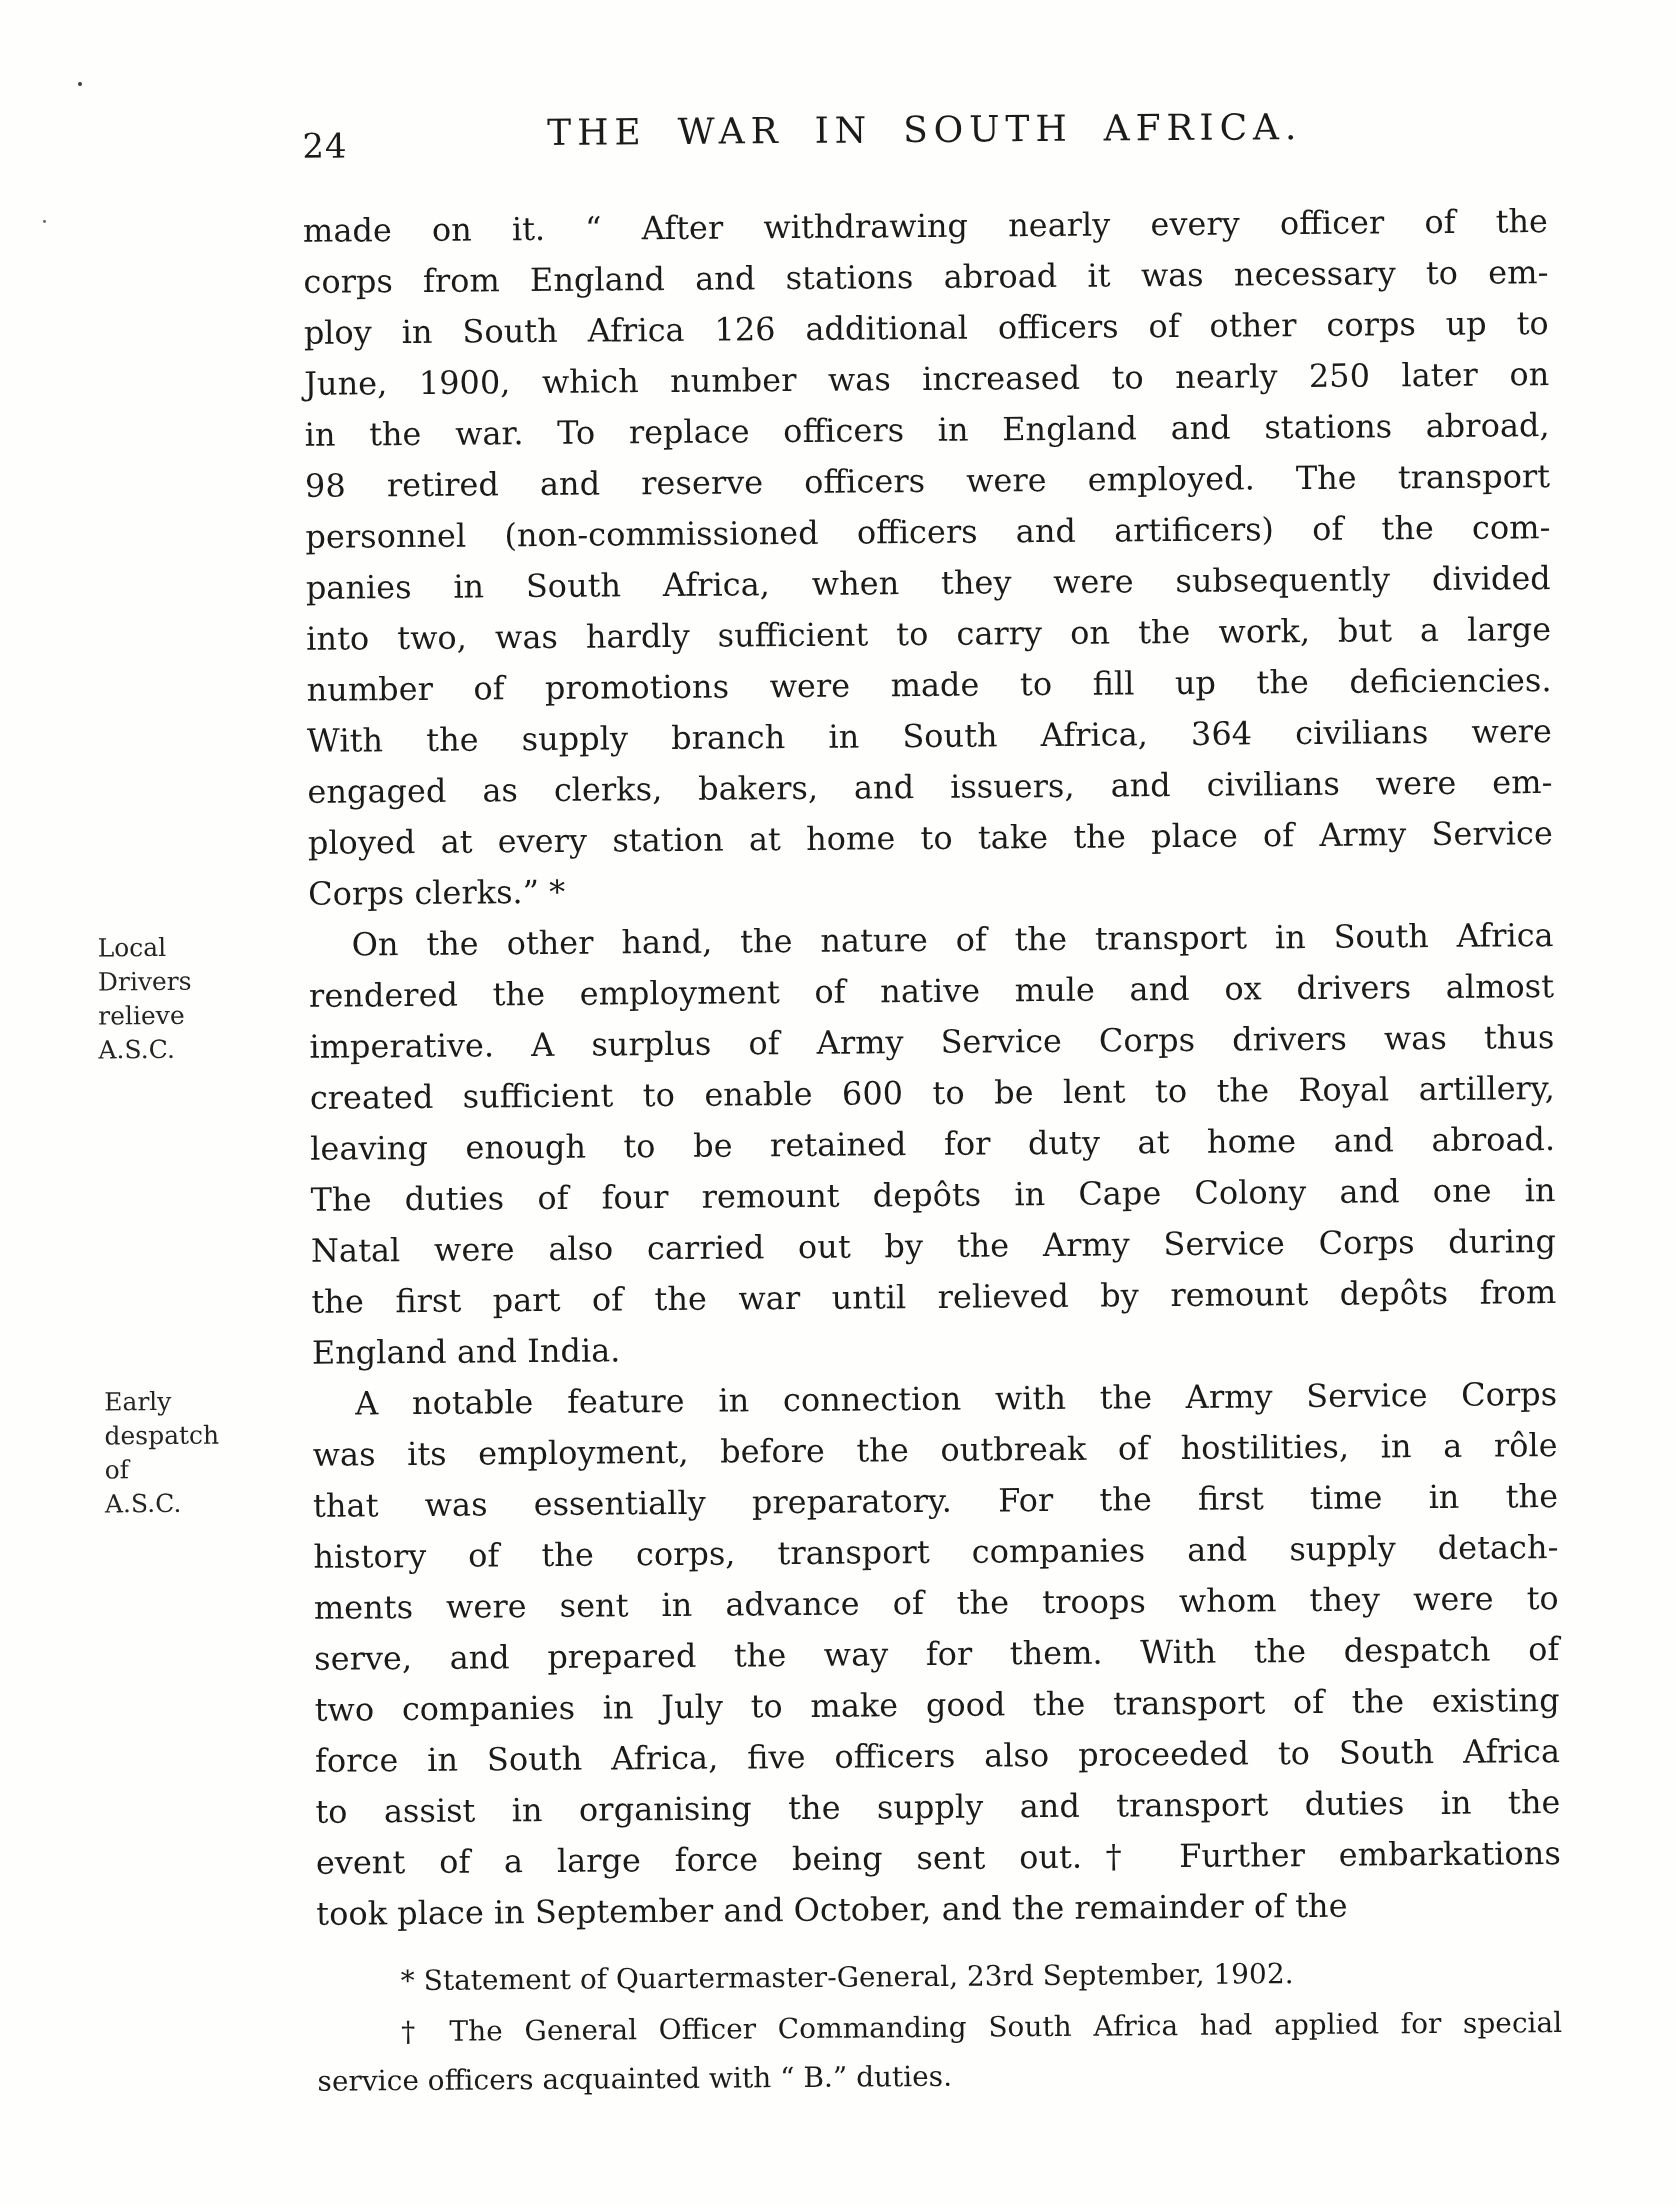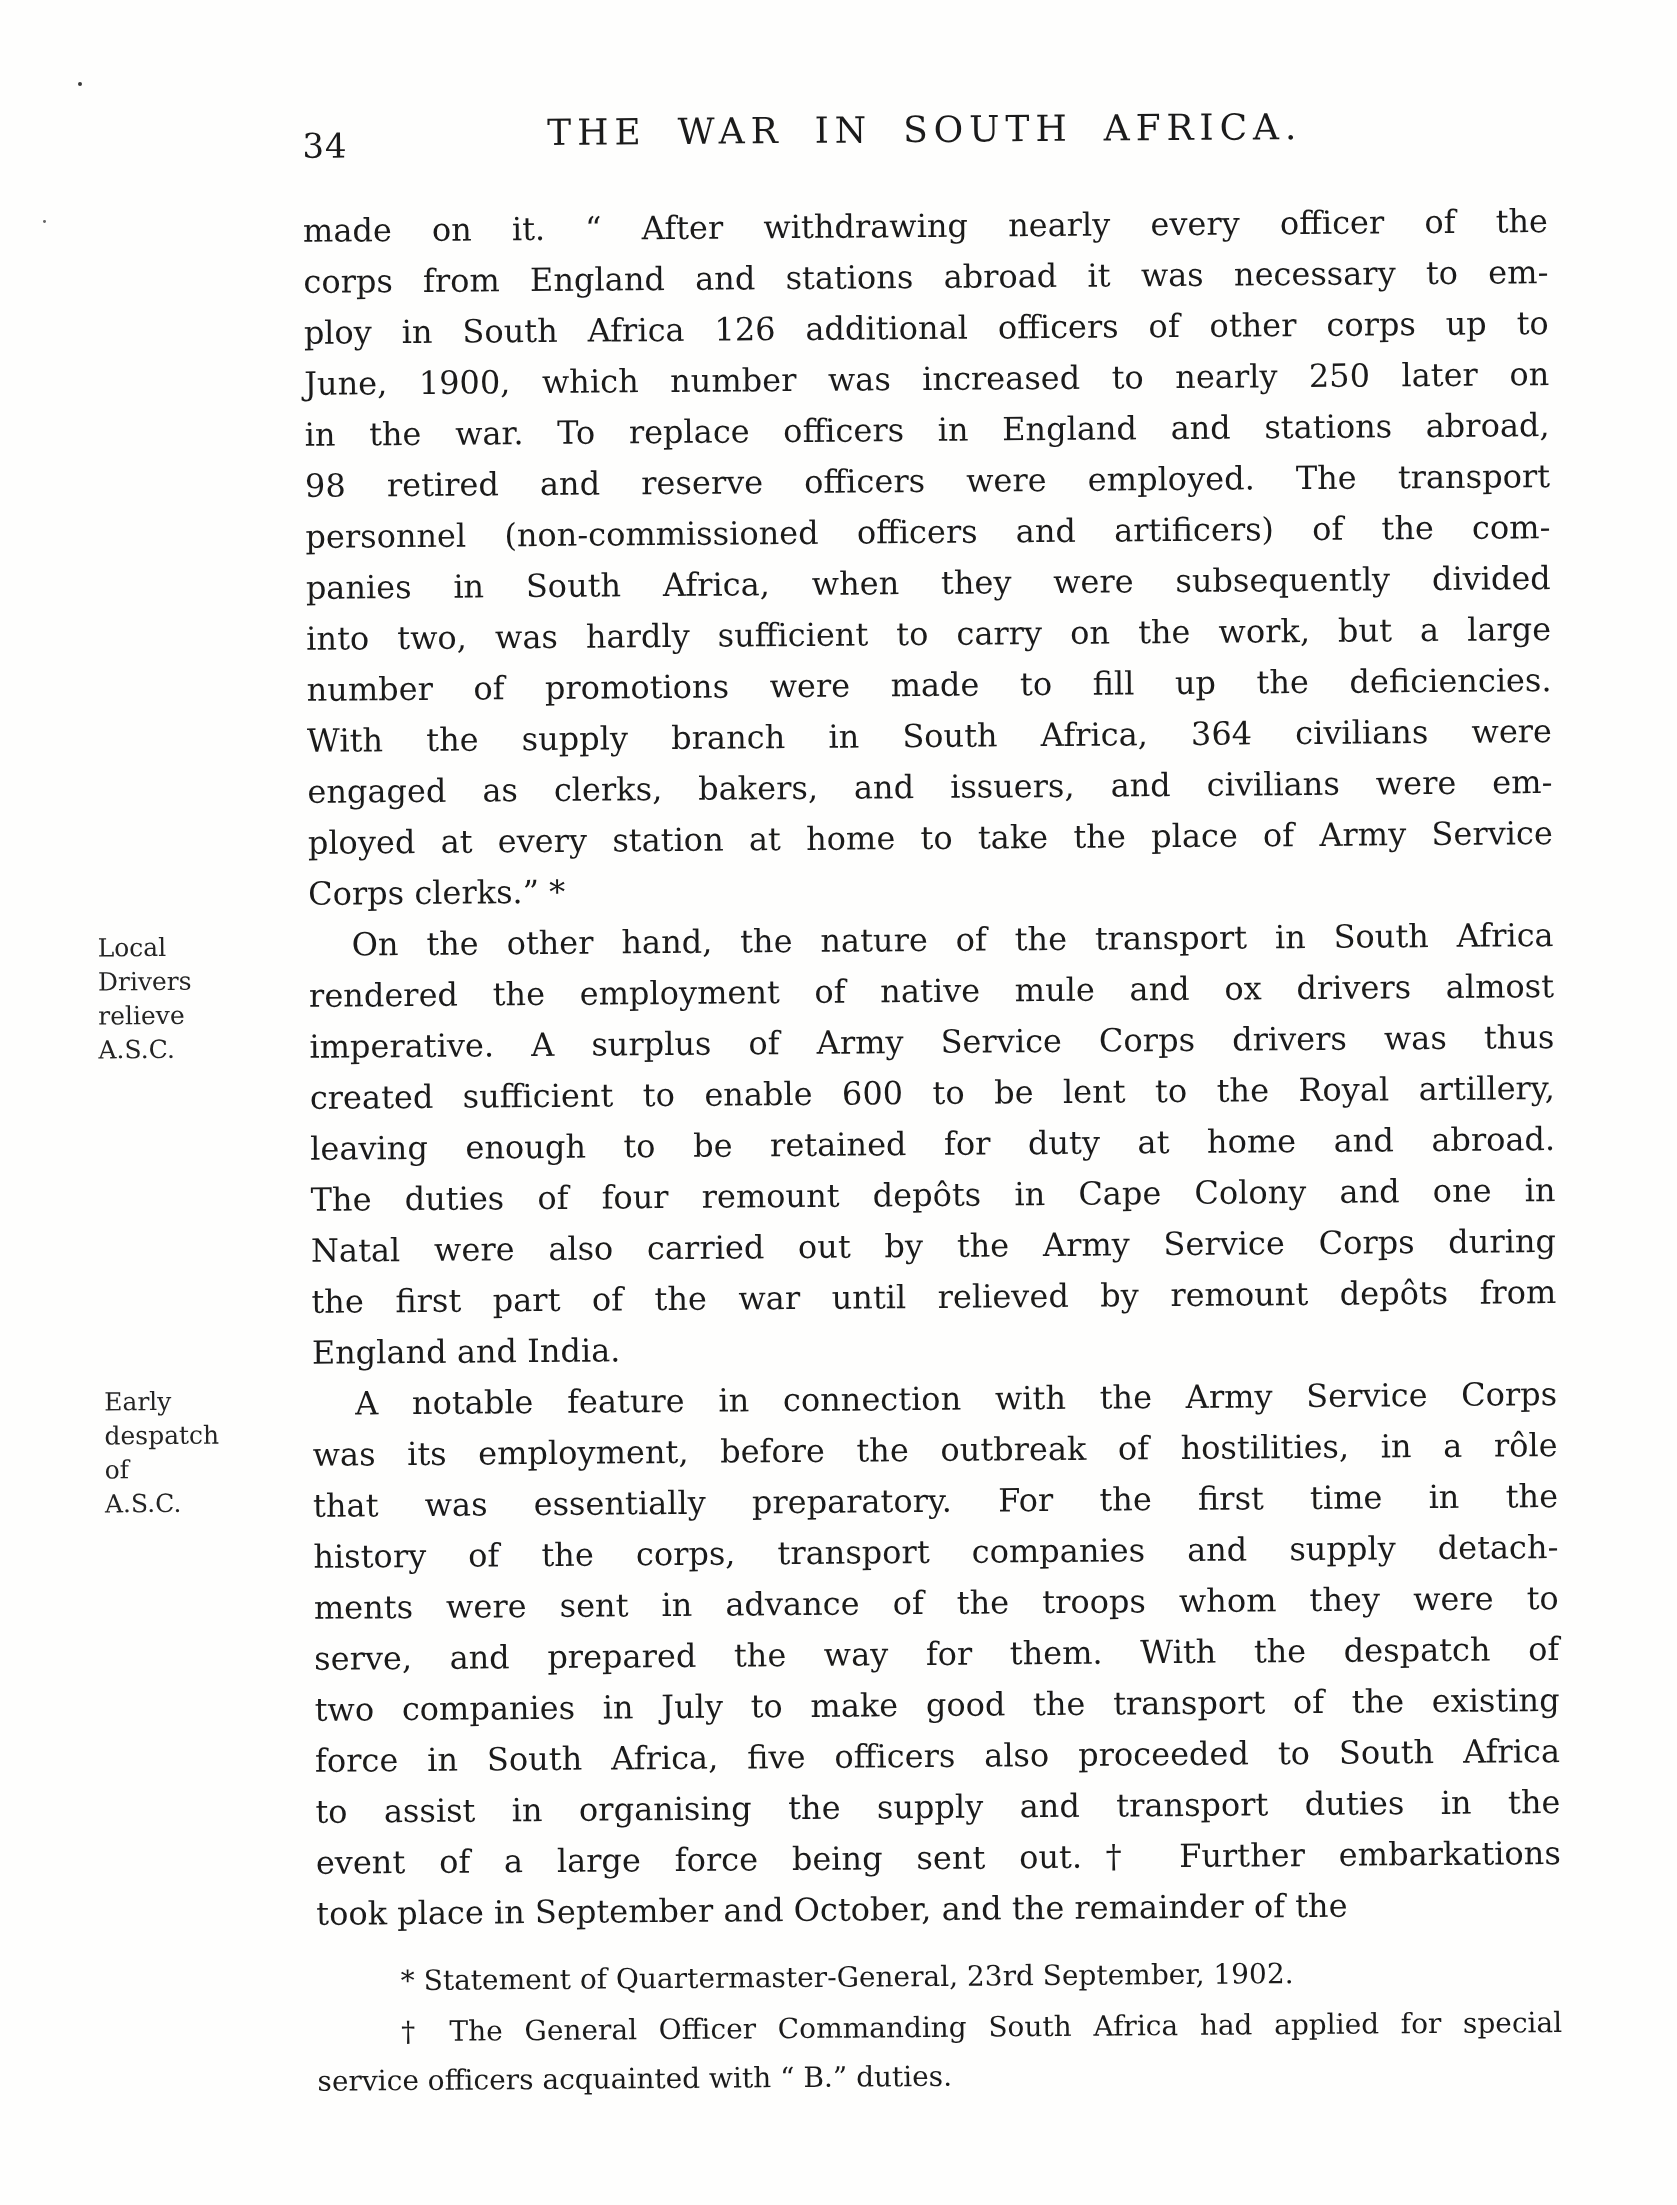--- a/index.html
+++ b/index.html
@@ -79,21 +79,21 @@
 </style>
 </head>
 <body>
 
 <div class="page">
   <div class="speck" id="speck-1"></div>
   <div class="speck" id="speck-2"></div>
 
   <div class="tilt">
 
-    <div class="page-number">34</div>
+    <div class="page-number">24</div>
 
     <div class="running-head">THE WAR IN SOUTH AFRICA.</div>
 
     <div class="text-column">
       <div class="para">
           <div class="line">made on it.  “ After withdrawing nearly every officer of the</div>
           <div class="line">corps from England and stations abroad it was necessary to em-</div>
           <div class="line">ploy in South Africa 126 additional officers of other corps up to</div>
           <div class="line">June, 1900, which number was increased to nearly 250 later on</div>
           <div class="line">in the war.  To replace officers in England and stations abroad,</div>

